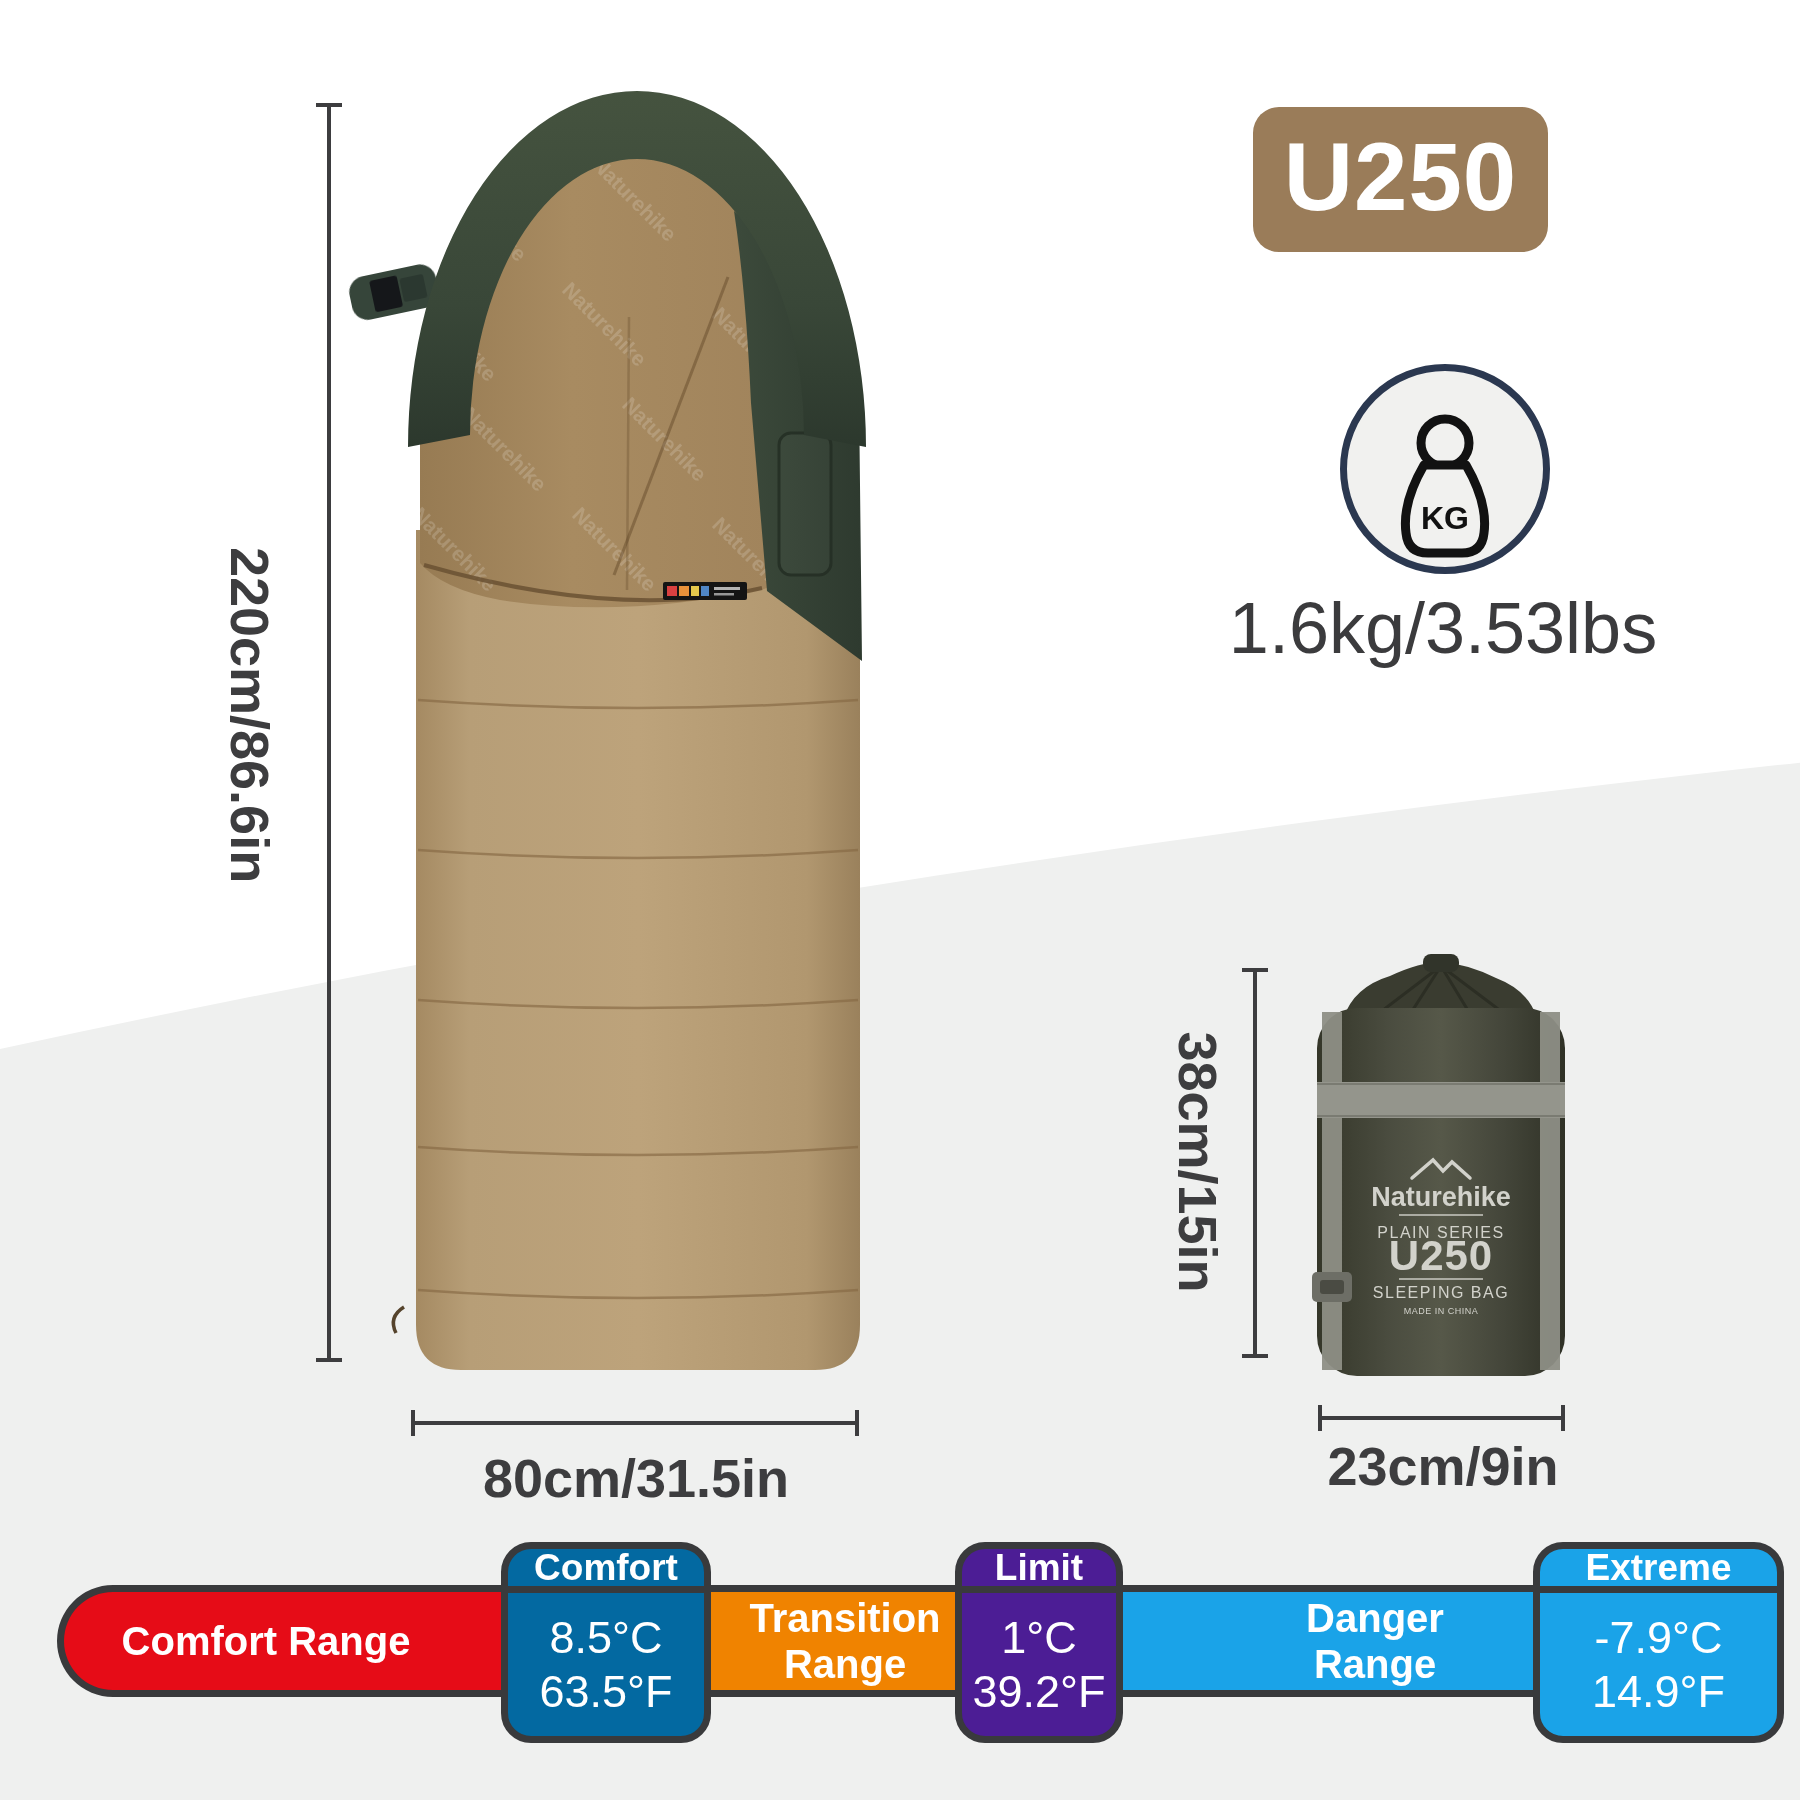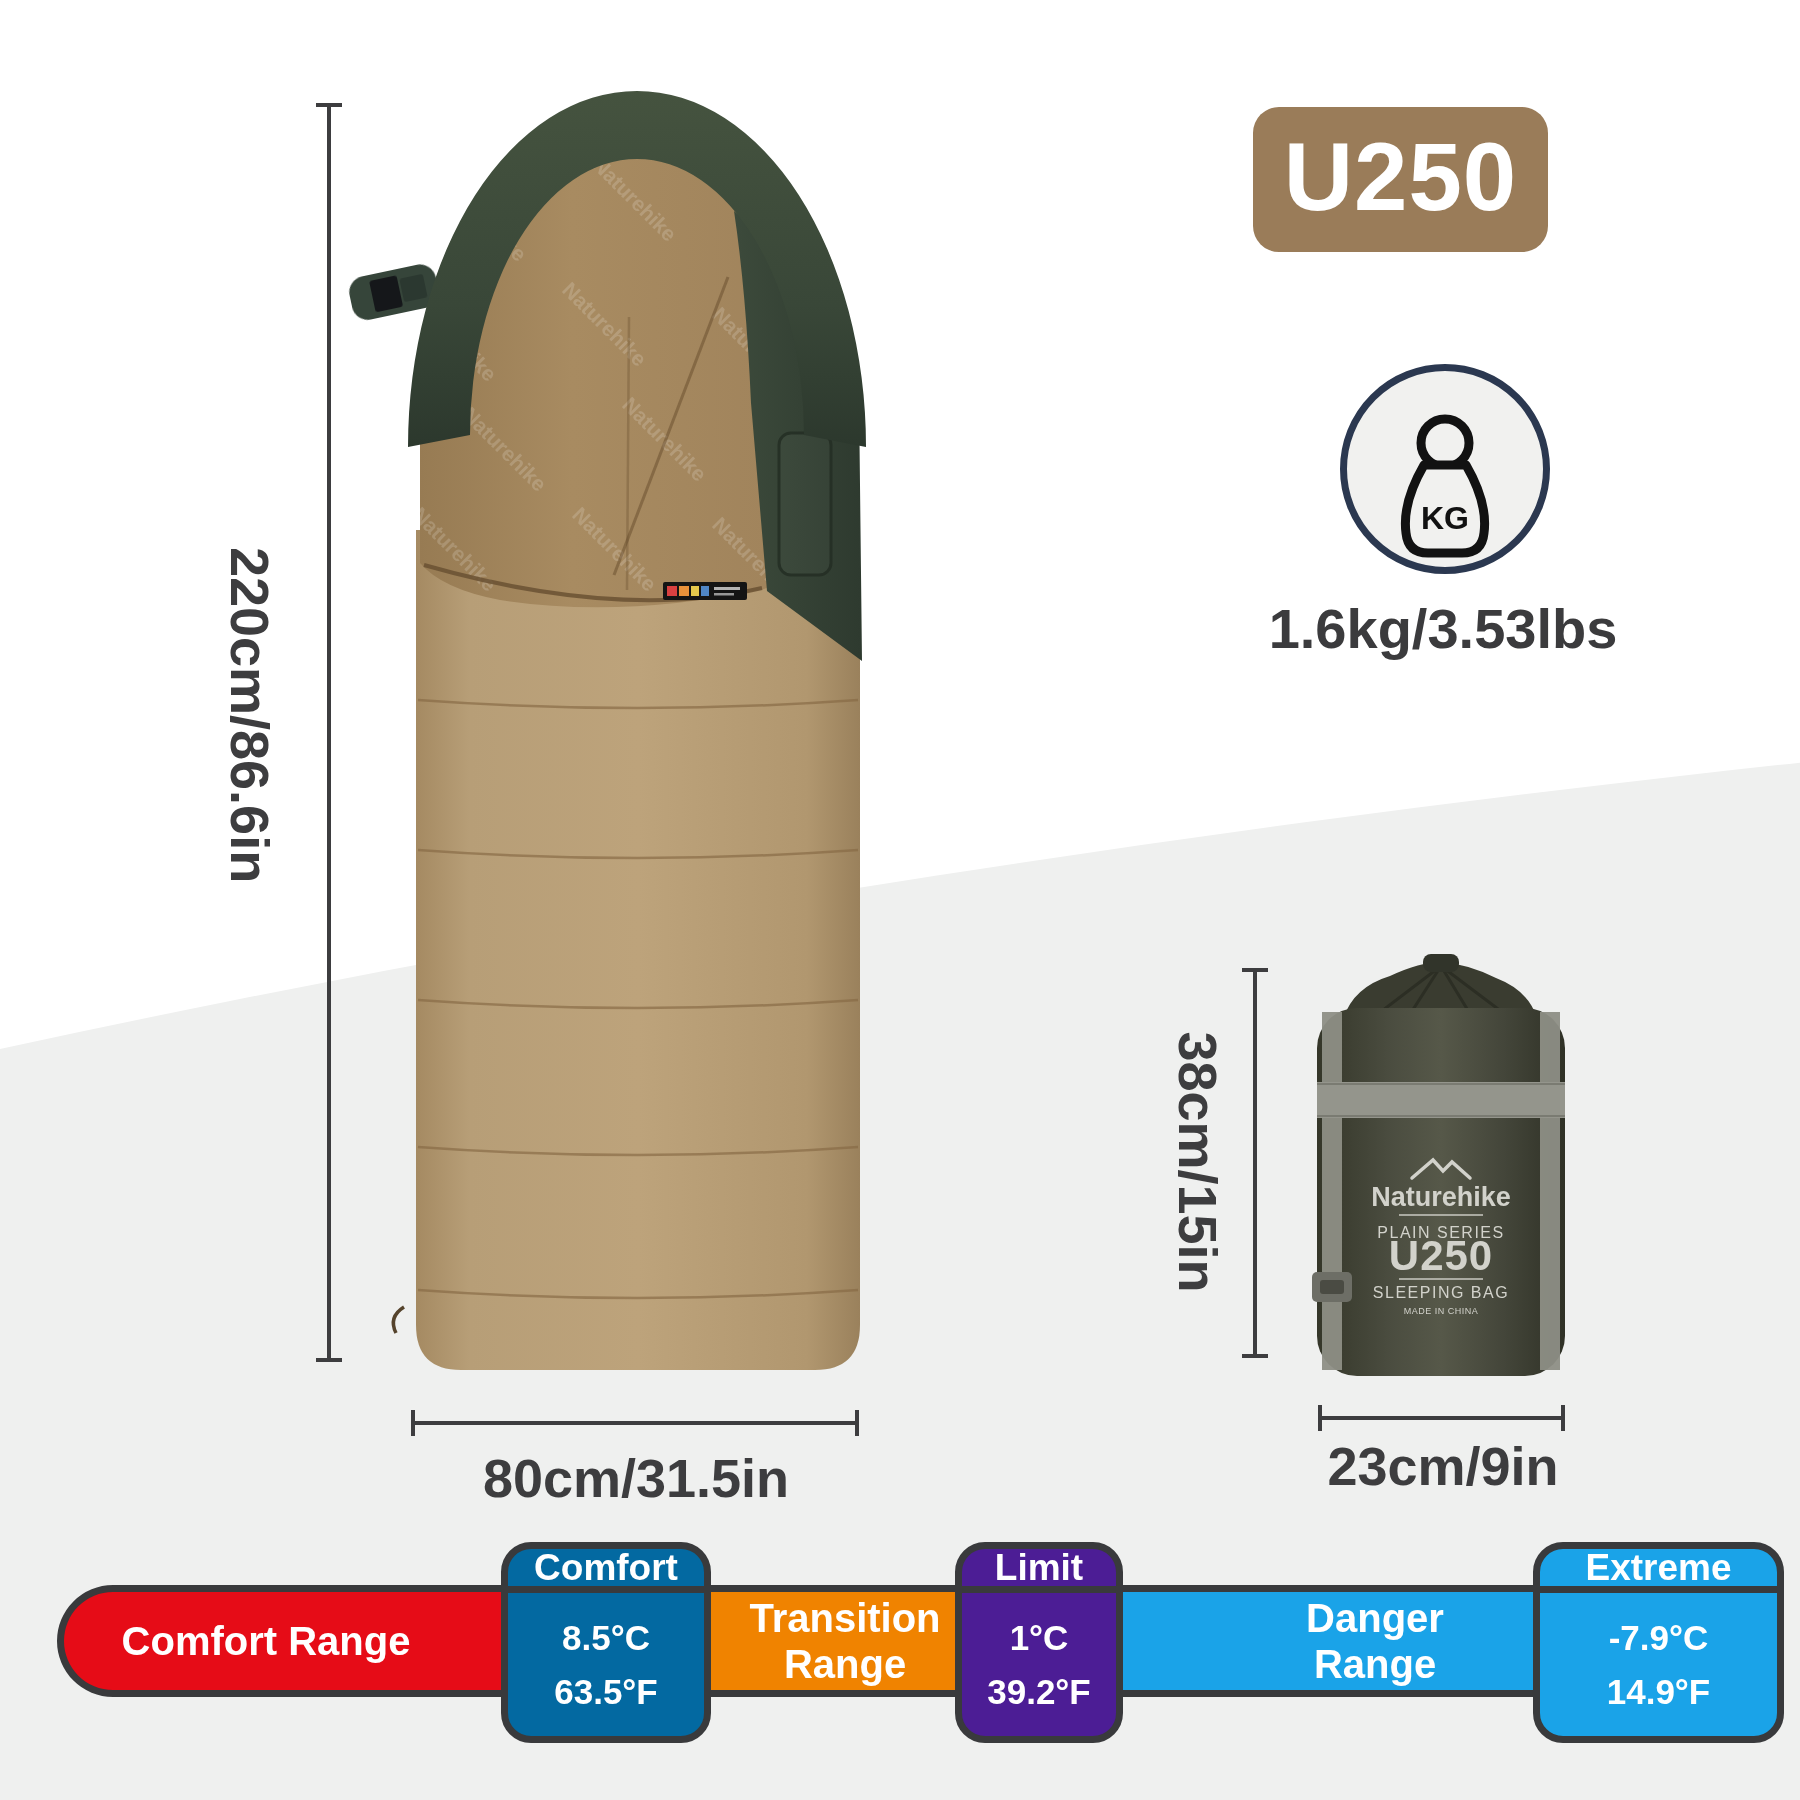--- a/index.html
+++ b/index.html
@@ -10,21 +10,21 @@
            background:#eff0ef;border-radius:50%;}
   
   .badge{position:absolute;left:1253px;top:107px;width:295px;height:145px;border-radius:26px;
          background:#9a7c59;display:flex;align-items:center;justify-content:center;}
   .badge span{color:#fff;font-size:96px;font-weight:700;letter-spacing:1px;padding-bottom:6px;}
   
   .weight-circle{position:absolute;left:1340px;top:364px;width:210px;height:210px;border-radius:50%;
          background:#f1f1ef;border:7px solid #2b3850;box-sizing:border-box;
          display:flex;align-items:flex-end;justify-content:center;}
   .weight-value{position:absolute;left:1443px;top:628px;transform:translate(-50%,-50%);
-         font-size:56px;font-weight:700;color:#3b3b3d;white-space:nowrap;}
+         font-size:72px;font-weight:400;color:#3b3b3d;white-space:nowrap;}
   
   .dim-line-v{position:absolute;width:4px;background:#3d3d3f;}
   .dim-line-h{position:absolute;height:4px;background:#3d3d3f;}
   .dim-cap-h{position:absolute;width:26px;height:4px;background:#3d3d3f;}
   .dim-cap-v{position:absolute;width:4px;height:26px;background:#3d3d3f;}
   .dim-label{position:absolute;font-size:54px;font-weight:600;color:#3d3d3f;white-space:nowrap;
          transform:translate(-50%,-50%);}
   .dim-label.rot{transform:translate(-50%,-50%) rotate(90deg);}
   
   .temp-bar{position:absolute;left:57px;top:1585px;width:1690px;height:112px;box-sizing:border-box;
@@ -33,21 +33,21 @@
   .seg-label{position:absolute;z-index:2;color:#fff;font-weight:700;font-size:40px;line-height:46px;
          text-align:center;transform:translate(-50%,-50%);}
   .seg-label.wrap2{width:280px;}
   .seg-label.wrap3{width:200px;}
   .marker{position:absolute;top:1542px;height:201px;box-sizing:border-box;z-index:3;
          border:7px solid #393a3c;border-radius:30px;}
   .marker .hdr{position:absolute;top:0;left:0;right:0;height:37px;line-height:37px;text-align:center;
          color:#fff;font-weight:700;font-size:37px;}
   .marker .sep{position:absolute;left:-2px;right:-2px;top:37px;height:7px;background:#393a3c;}
   .marker .vals{position:absolute;left:0;right:0;top:44px;bottom:0;display:flex;flex-direction:column;
-         justify-content:center;align-items:center;gap:9px;color:#fff;font-weight:700;font-size:35px;
+         justify-content:center;align-items:center;gap:9px;color:#fff;font-weight:400;font-size:45px;
          line-height:45px;white-space:nowrap;}
   .m-red{background:#0369a1;left:501px;width:210px;}
   .m-orange{background:#4c1d95;left:955px;width:168px;}
   .m-blue{background:#1aa3e8;left:1533px;width:251px;}
 </style>
 </head>
 <body>
 
 <div>
 

